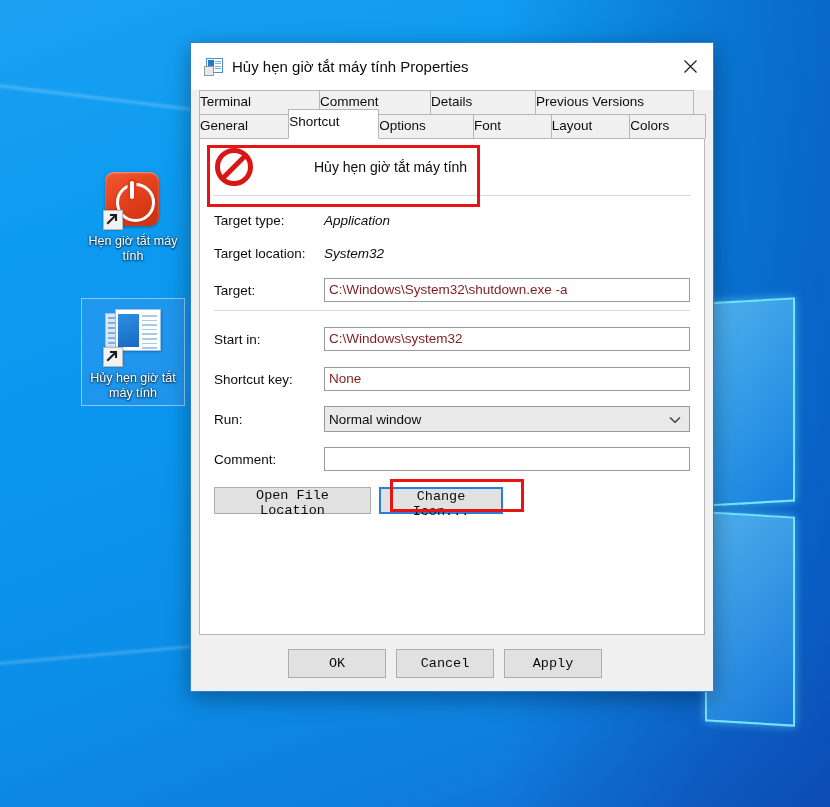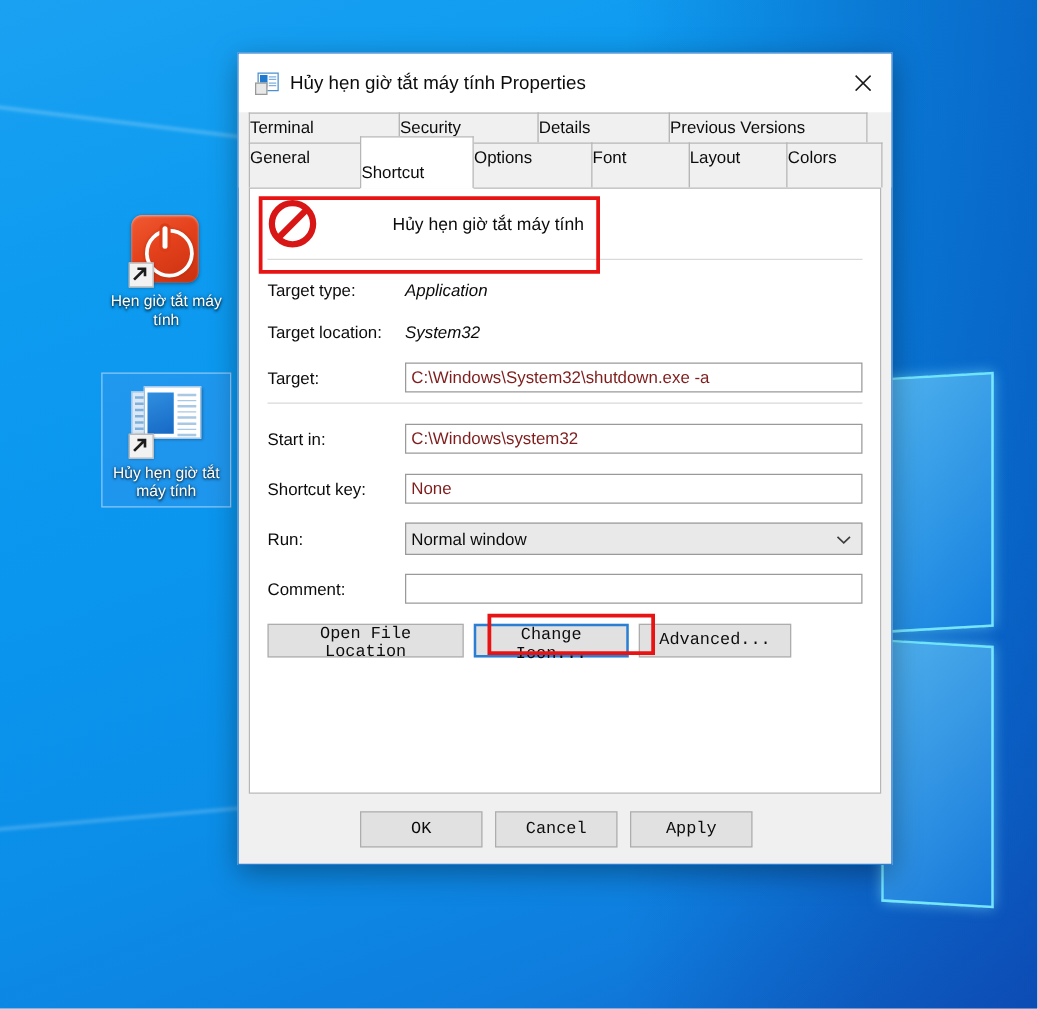--- a/index.html
+++ b/index.html
@@ -253,21 +253,21 @@
     margin-right: -1px;
     cursor: default;
     white-space: nowrap;
     line-height: 14px;
   }
   .tab.active {
     background: #ffffff;
     position: relative;
     z-index: 3;
     margin-top: -5px;
-    padding-top: 21px;
+    padding-top: 5px;
     border-bottom: 1px solid #ffffff;
     margin-bottom: -1px;
   }
   
   .t-terminal  { width: 119px; }
   .t-security  { width: 110px; }
   .t-details   { width: 104px; }
   .t-prev      { width: 157px; }
   
   .t-general   { width: 92px; }
@@ -490,21 +490,21 @@
       <div id="close-btn">
         <svg width="13" height="13" viewBox="0 0 13 13" aria-hidden="true">
           <path d="M0.5 0.5 L12.5 12.5 M12.5 0.5 L0.5 12.5" stroke="#1c1c1c" stroke-width="1.2" fill="none"></path>
         </svg>
       </div>
     </div>
 
     <div id="tabstrip">
       <div class="tabrow row1">
         <div class="tab t-terminal">Terminal</div>
-        <div class="tab t-security">Security</div>
+        <div class="tab t-security">Comment</div>
         <div class="tab t-details">Details</div>
         <div class="tab t-prev">Previous Versions</div>
       </div>
       <div class="tabrow row2">
         <div class="tab t-general">General</div>
         <div class="tab t-shortcut active">Shortcut</div>
         <div class="tab t-options">Options</div>
         <div class="tab t-font">Font</div>
         <div class="tab t-layout">Layout</div>
         <div class="tab t-colors">Colors</div>
@@ -572,21 +572,20 @@
 
       <div class="field-row tall">
         <div class="field-label">Comment:</div>
         <input class="field-input" type="text" value="" style="">
       </div>
 
       <div class="btn-row-wrap">
         <div class="btn-row">
           <button class="winbtn" id="btn-openloc">Open File Location</button>
           <button class="winbtn" id="btn-changeicon">Change Icon...</button>
-          <button class="winbtn" id="btn-advanced">Advanced...</button>
           <div id="ann-changeicon"></div>
         </div>
       </div>
 
     </div>
 
     <div id="footer">
       <button class="winbtn">OK</button>
       <button class="winbtn">Cancel</button>
       <button class="winbtn">Apply</button>

